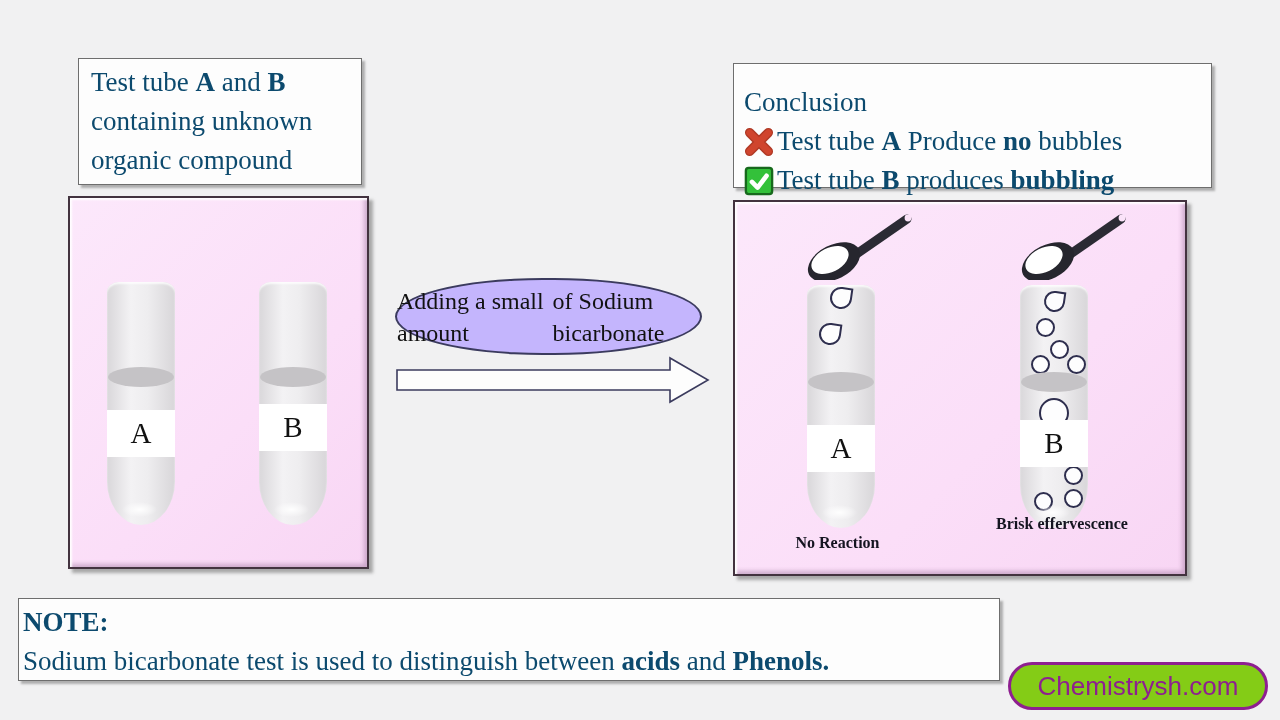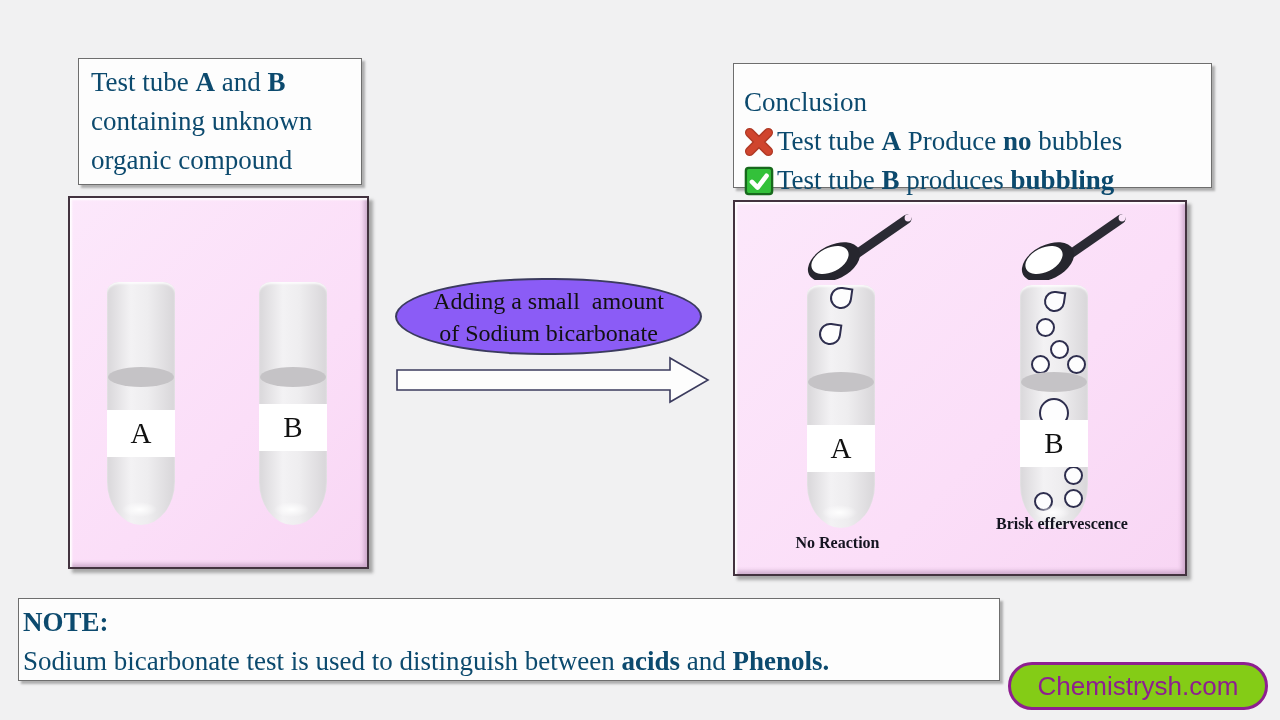--- a/index.html
+++ b/index.html
@@ -57,23 +57,23 @@
     position:absolute;background:#fdfdfe;border:2px solid #2e2e4e;
     border-radius:50%;box-sizing:border-box;
   }
   .drop{
     position:absolute;background:#fdfdfe;border:2px solid #2e2e4e;
     border-radius:50% 0 50% 50%;transform:rotate(8deg);box-sizing:border-box;
   }
 
   
   .oval{
-    position:absolute;background:#8b5cf6;border:2px solid #3b3b5e;
+    position:absolute;background:#c4b5fd;border:2px solid #3b3b5e;
     border-radius:50% / 52%;box-sizing:border-box;
-    display:flex;flex-direction:column;align-items:center;justify-content:center;
+    display:flex;flex-direction:row;align-items:center;justify-content:center;
   }
   .oval-line{font-size:24px;line-height:32px;color:#111;white-space:pre-wrap;}
 
   
   .pill{
     position:absolute;background:#84cc16;border:3px solid #8e1f90;border-radius:27px;
     display:flex;align-items:center;justify-content:center;box-sizing:border-box;
     font-family:"Liberation Sans",sans-serif;font-size:26px;color:#8e1f90;
   }
 

